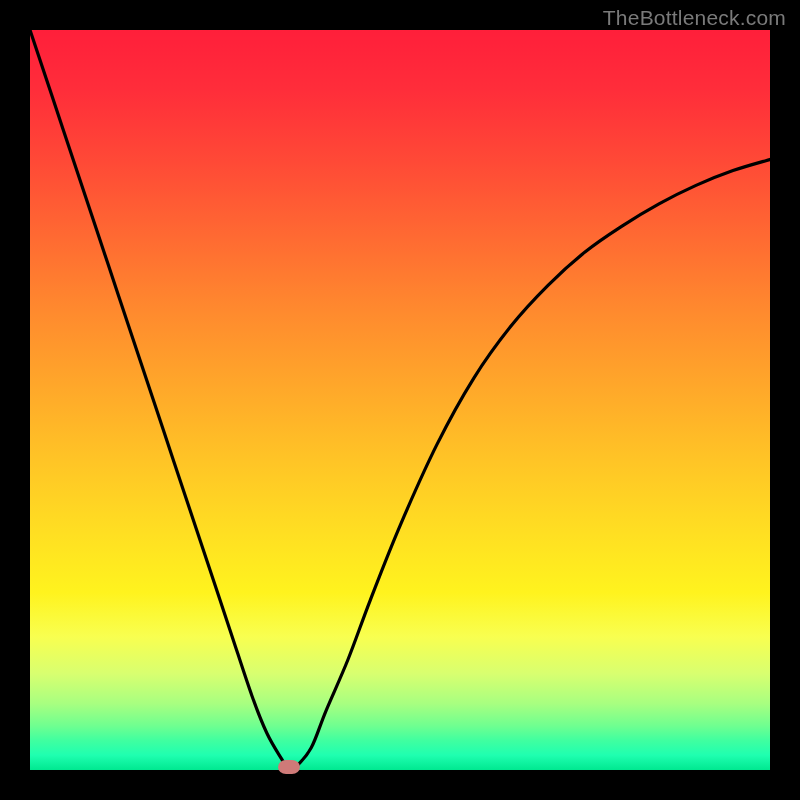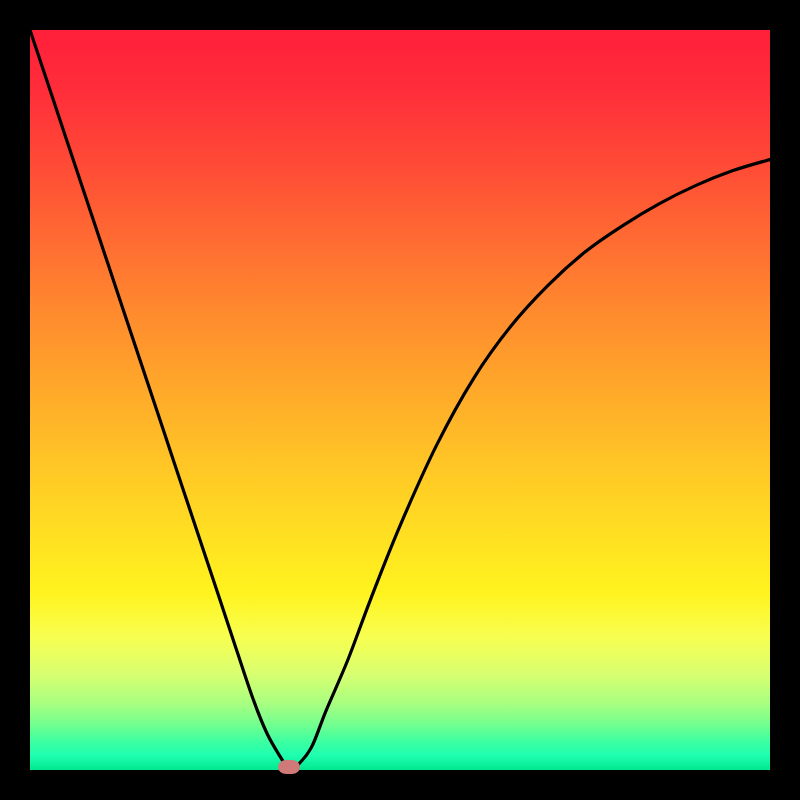--- a/index.html
+++ b/index.html
@@ -64,19 +64,20 @@
     width: 22px;
     height: 14px;
     border-radius: 8px / 7px;
     background: #cf7a78;
   }
 </style>
 </head>
 <body>
 
 <div class="frame">
+  <div class="watermark">TheBottleneck.com</div>
   <div class="plot">
     <svg class="curve" viewBox="0 0 740 740" preserveAspectRatio="none">
       <path id="curve-path" fill="none" stroke="#000000" stroke-width="3.2" stroke-linecap="round" stroke-linejoin="round" d="M 0.00 0.00 C 4.00 11.99, 14.21 42.62, 22.20 66.60 C 30.19 90.58, 36.41 109.22, 44.40 133.20 C 52.39 157.18, 58.61 175.82, 66.60 199.80 C 74.59 223.78, 80.81 242.42, 88.80 266.40 C 96.79 290.38, 103.01 309.02, 111.00 333.00 C 118.99 356.98, 125.21 375.62, 133.20 399.60 C 141.19 423.58, 147.41 442.22, 155.40 466.20 C 163.39 490.18, 169.61 508.82, 177.60 532.80 C 185.59 556.78, 191.81 575.42, 199.80 599.40 C 207.79 623.38, 215.34 647.35, 222.00 666.00 C 228.66 684.65, 231.47 691.68, 236.80 703.00 C 242.13 714.32, 247.60 722.24, 251.60 728.90 C 255.60 735.56, 256.34 738.67, 259.00 740.00 C 261.66 741.33, 262.40 740.30, 266.40 736.30 C 270.40 732.30, 275.87 727.79, 281.20 717.80 C 286.53 707.81, 289.34 696.78, 296.00 680.80 C 302.66 664.82, 310.21 648.98, 318.20 629.00 C 326.19 609.02, 331.08 593.78, 340.40 569.80 C 349.72 545.82, 358.01 523.77, 370.00 495.80 C 381.99 467.83, 393.68 441.04, 407.00 414.40 C 420.32 387.76, 430.68 369.11, 444.00 347.80 C 457.32 326.49, 467.68 312.65, 481.00 296.00 C 494.32 279.35, 504.68 268.62, 518.00 255.30 C 531.32 241.98, 541.68 232.66, 555.00 222.00 C 568.32 211.34, 578.68 204.76, 592.00 196.10 C 605.32 187.44, 615.68 181.23, 629.00 173.90 C 642.32 166.57, 652.68 161.39, 666.00 155.40 C 679.32 149.41, 689.68 145.26, 703.00 140.60 C 716.32 135.94, 733.34 131.50, 740.00 129.50"></path>
     </svg>
     <div id="marker" class="marker" style="left: 248px; top: 730px; background: rgb(207, 122, 120);"></div>
   </div>
 </div>
 
 </body></html>

